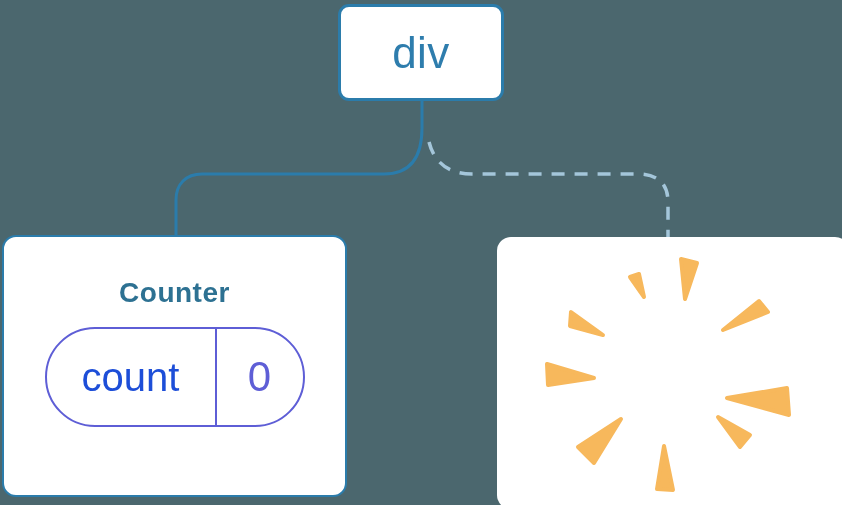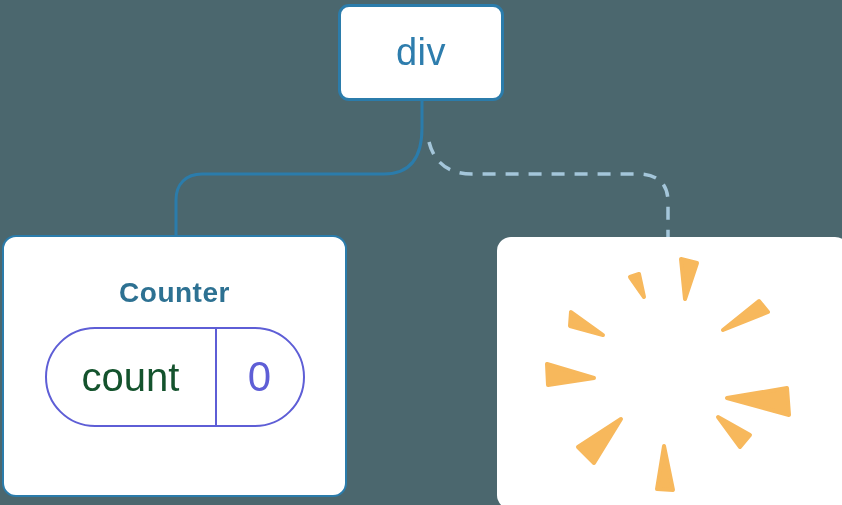--- a/index.html
+++ b/index.html
@@ -30,21 +30,21 @@
     background: #ffffff;
     border: 3px solid #2b7cab;
     border-radius: 11px;
     box-sizing: border-box;
     display: flex;
     align-items: center;
     justify-content: center;
   }
   .node-root .label {
     color: #2e7dad;
-    font-size: 38px;
+    font-size: 44px;
     font-weight: 500;
     letter-spacing: 0.5px;
   }
   .counter-card {
     position: absolute;
     left: 2px; top: 235px;
     width: 345px; height: 262px;
     background: #ffffff;
     border: 2.5px solid #2b7cab;
     border-radius: 14px;
@@ -71,21 +71,21 @@
     align-items: stretch;
     overflow: hidden;
     background: #ffffff;
   }
   .state-key-cell {
     flex: 1;
     display: flex;
     align-items: center;
     justify-content: center;
     border-right: 2.5px solid #5e5ed6;
-    color: #14532d;
+    color: #1d4ed8;
     font-size: 40px;
   }
   .state-value-cell {
     width: 86px;
     display: flex;
     align-items: center;
     justify-content: center;
     color: #5e5ed6;
     font-size: 42px;
   }

